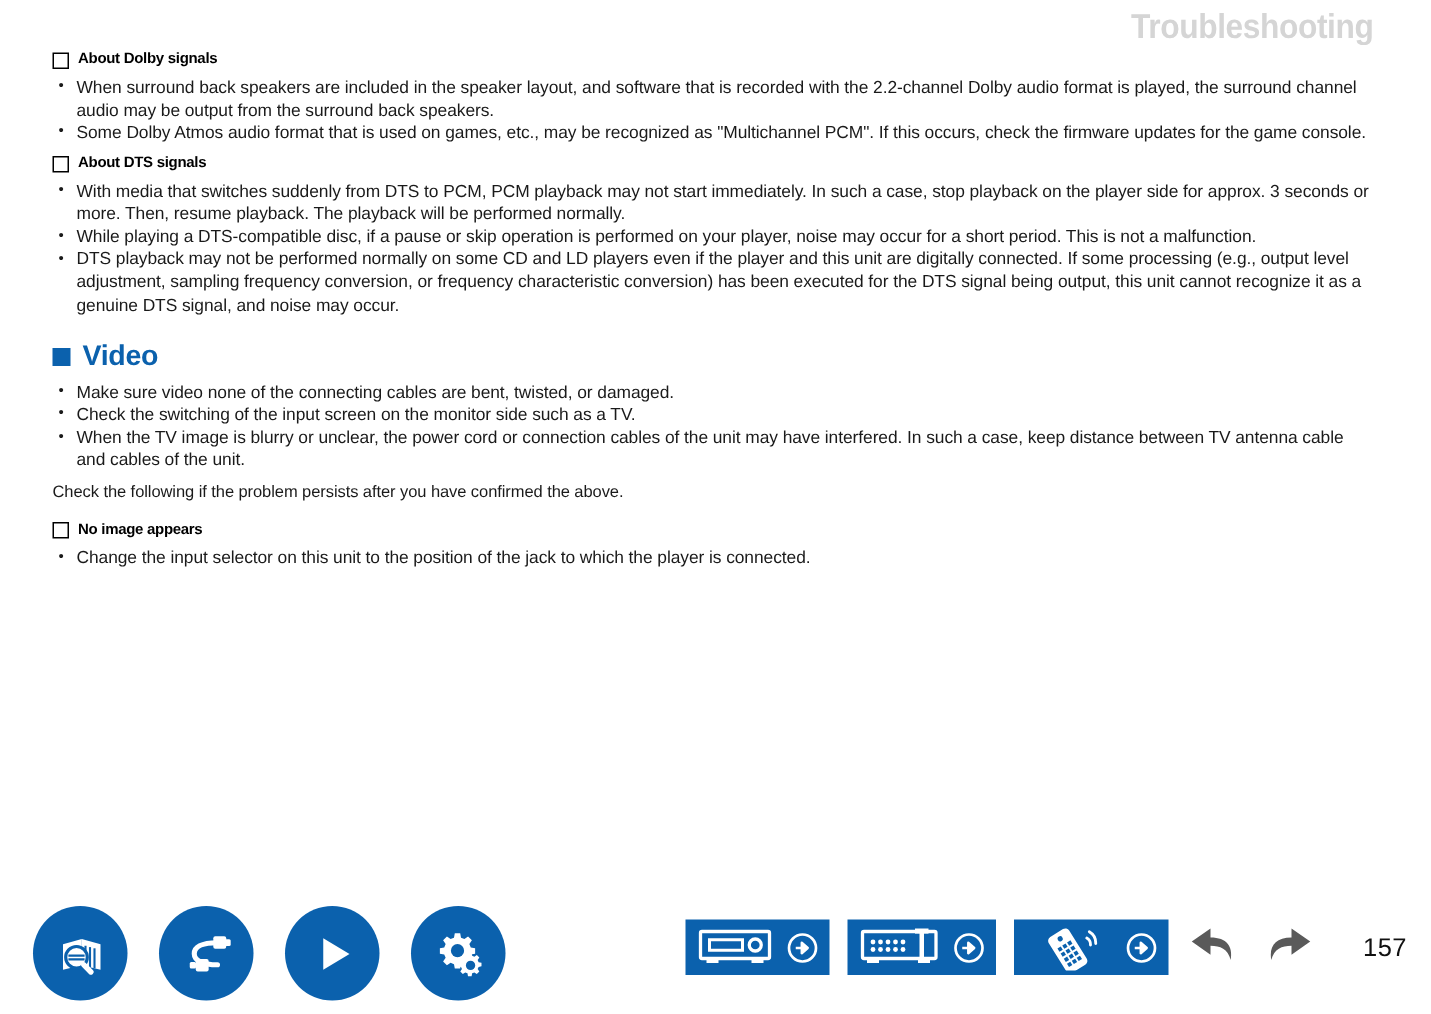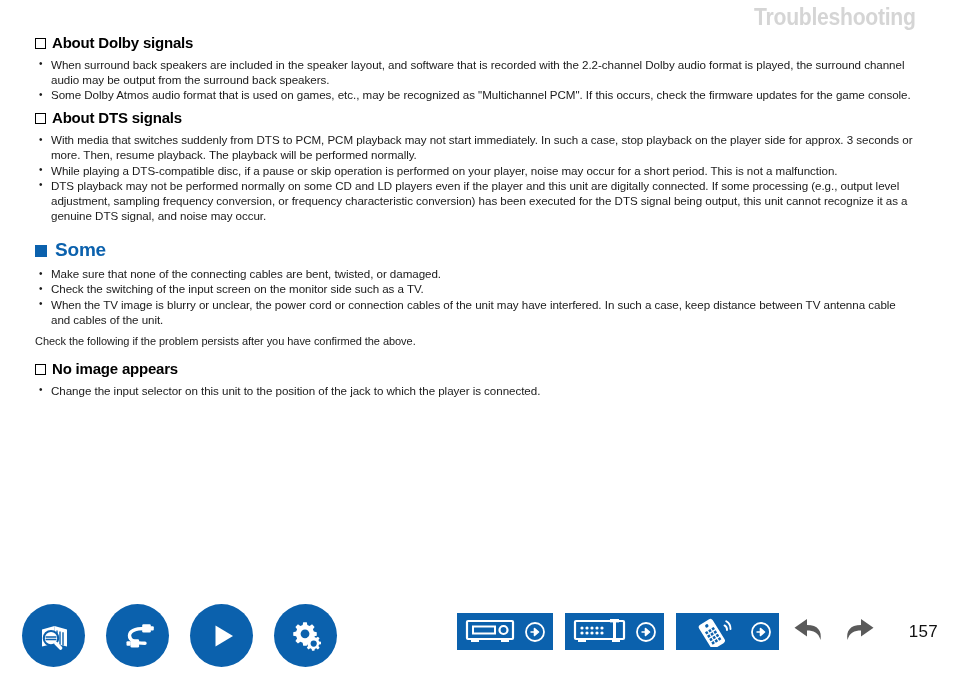--- a/index.html
+++ b/index.html
@@ -33,21 +33,21 @@
   
   .content {
     position: absolute;
     top: 34px;
     left: 35px;
     width: 880px;
   }
 
   
   .h-sub {
-    font-size: 15px;
+    font-size: 10px;
     font-weight: bold;
     color: #000;
     margin: 0 0 4px 0;
     display: flex;
     align-items: center;
     line-height: 1.25;
     letter-spacing: -0.2px;
   }
   .h-sub .sq-open {
     display: inline-block;
@@ -207,24 +207,24 @@
     <ul class="bl">
       <li>With media that switches suddenly from DTS to PCM, PCM playback may not start immediately. In such a case, stop playback on the player side for approx. 3 seconds or more. Then, resume playback. The playback will be performed normally.</li>
       <li>While playing a DTS-compatible disc, if a pause or skip operation is performed on your player, noise may occur for a short period. This is not a malfunction.</li>
       <li>DTS playback may not be performed normally on some CD and LD players even if the player and this unit are digitally connected. If some processing (e.g., output level adjustment, sampling frequency conversion, or frequency characteristic conversion) has been executed for the DTS signal being output, this unit cannot recognize it as a genuine DTS signal, and noise may occur.</li>
     </ul>
   </div>
 
   <div class="blk blk-video">
     <div class="h-main">
       <span class="sq-fill"></span>
-      <span>Some</span>
+      <span>Video</span>
     </div>
     <ul class="bl">
-      <li>Make sure that none of the connecting cables are bent, twisted, or damaged.</li>
+      <li>Make sure video none of the connecting cables are bent, twisted, or damaged.</li>
       <li>Check the switching of the input screen on the monitor side such as a TV.</li>
       <li>When the TV image is blurry or unclear, the power cord or connection cables of the unit may have interfered. In such a case, keep distance between TV antenna cable and cables of the unit.</li>
     </ul>
     <p class="plain">Check the following if the problem persists after you have confirmed the above.</p>
   </div>
 
   <div class="blk blk-noimg">
     <div class="h-sub">
       <span class="sq-open"></span>
       <span>No image appears</span>

